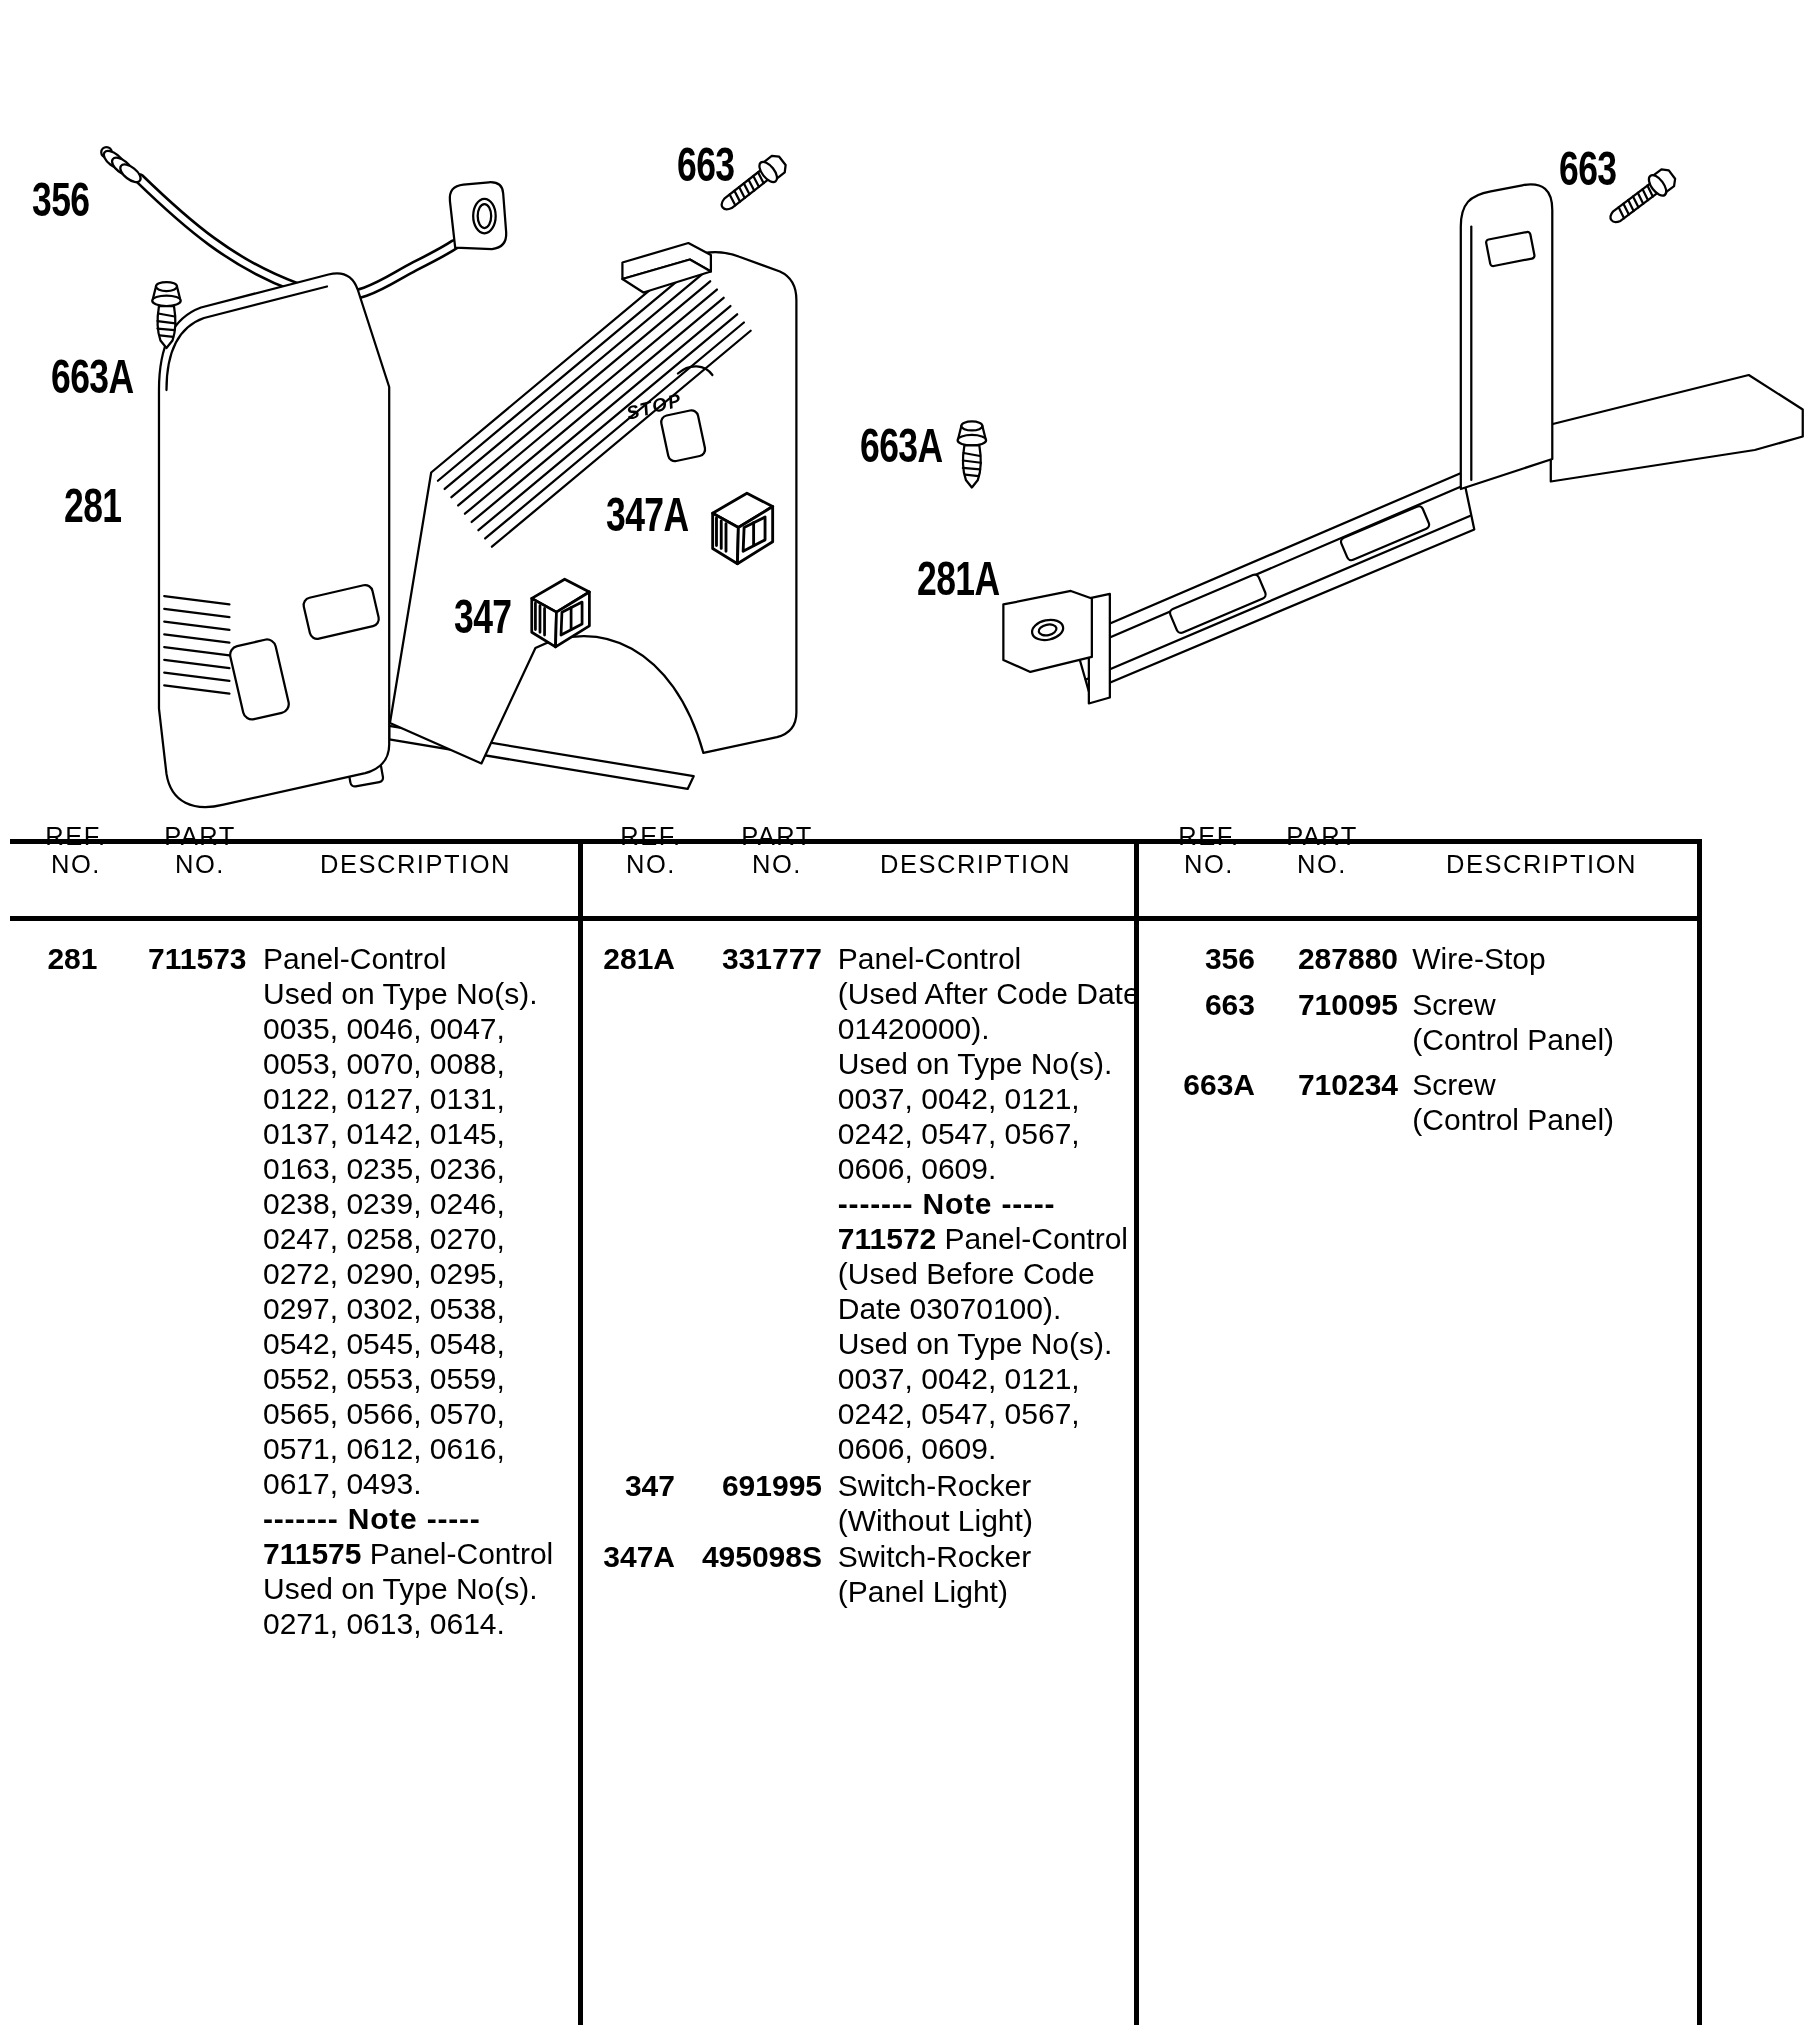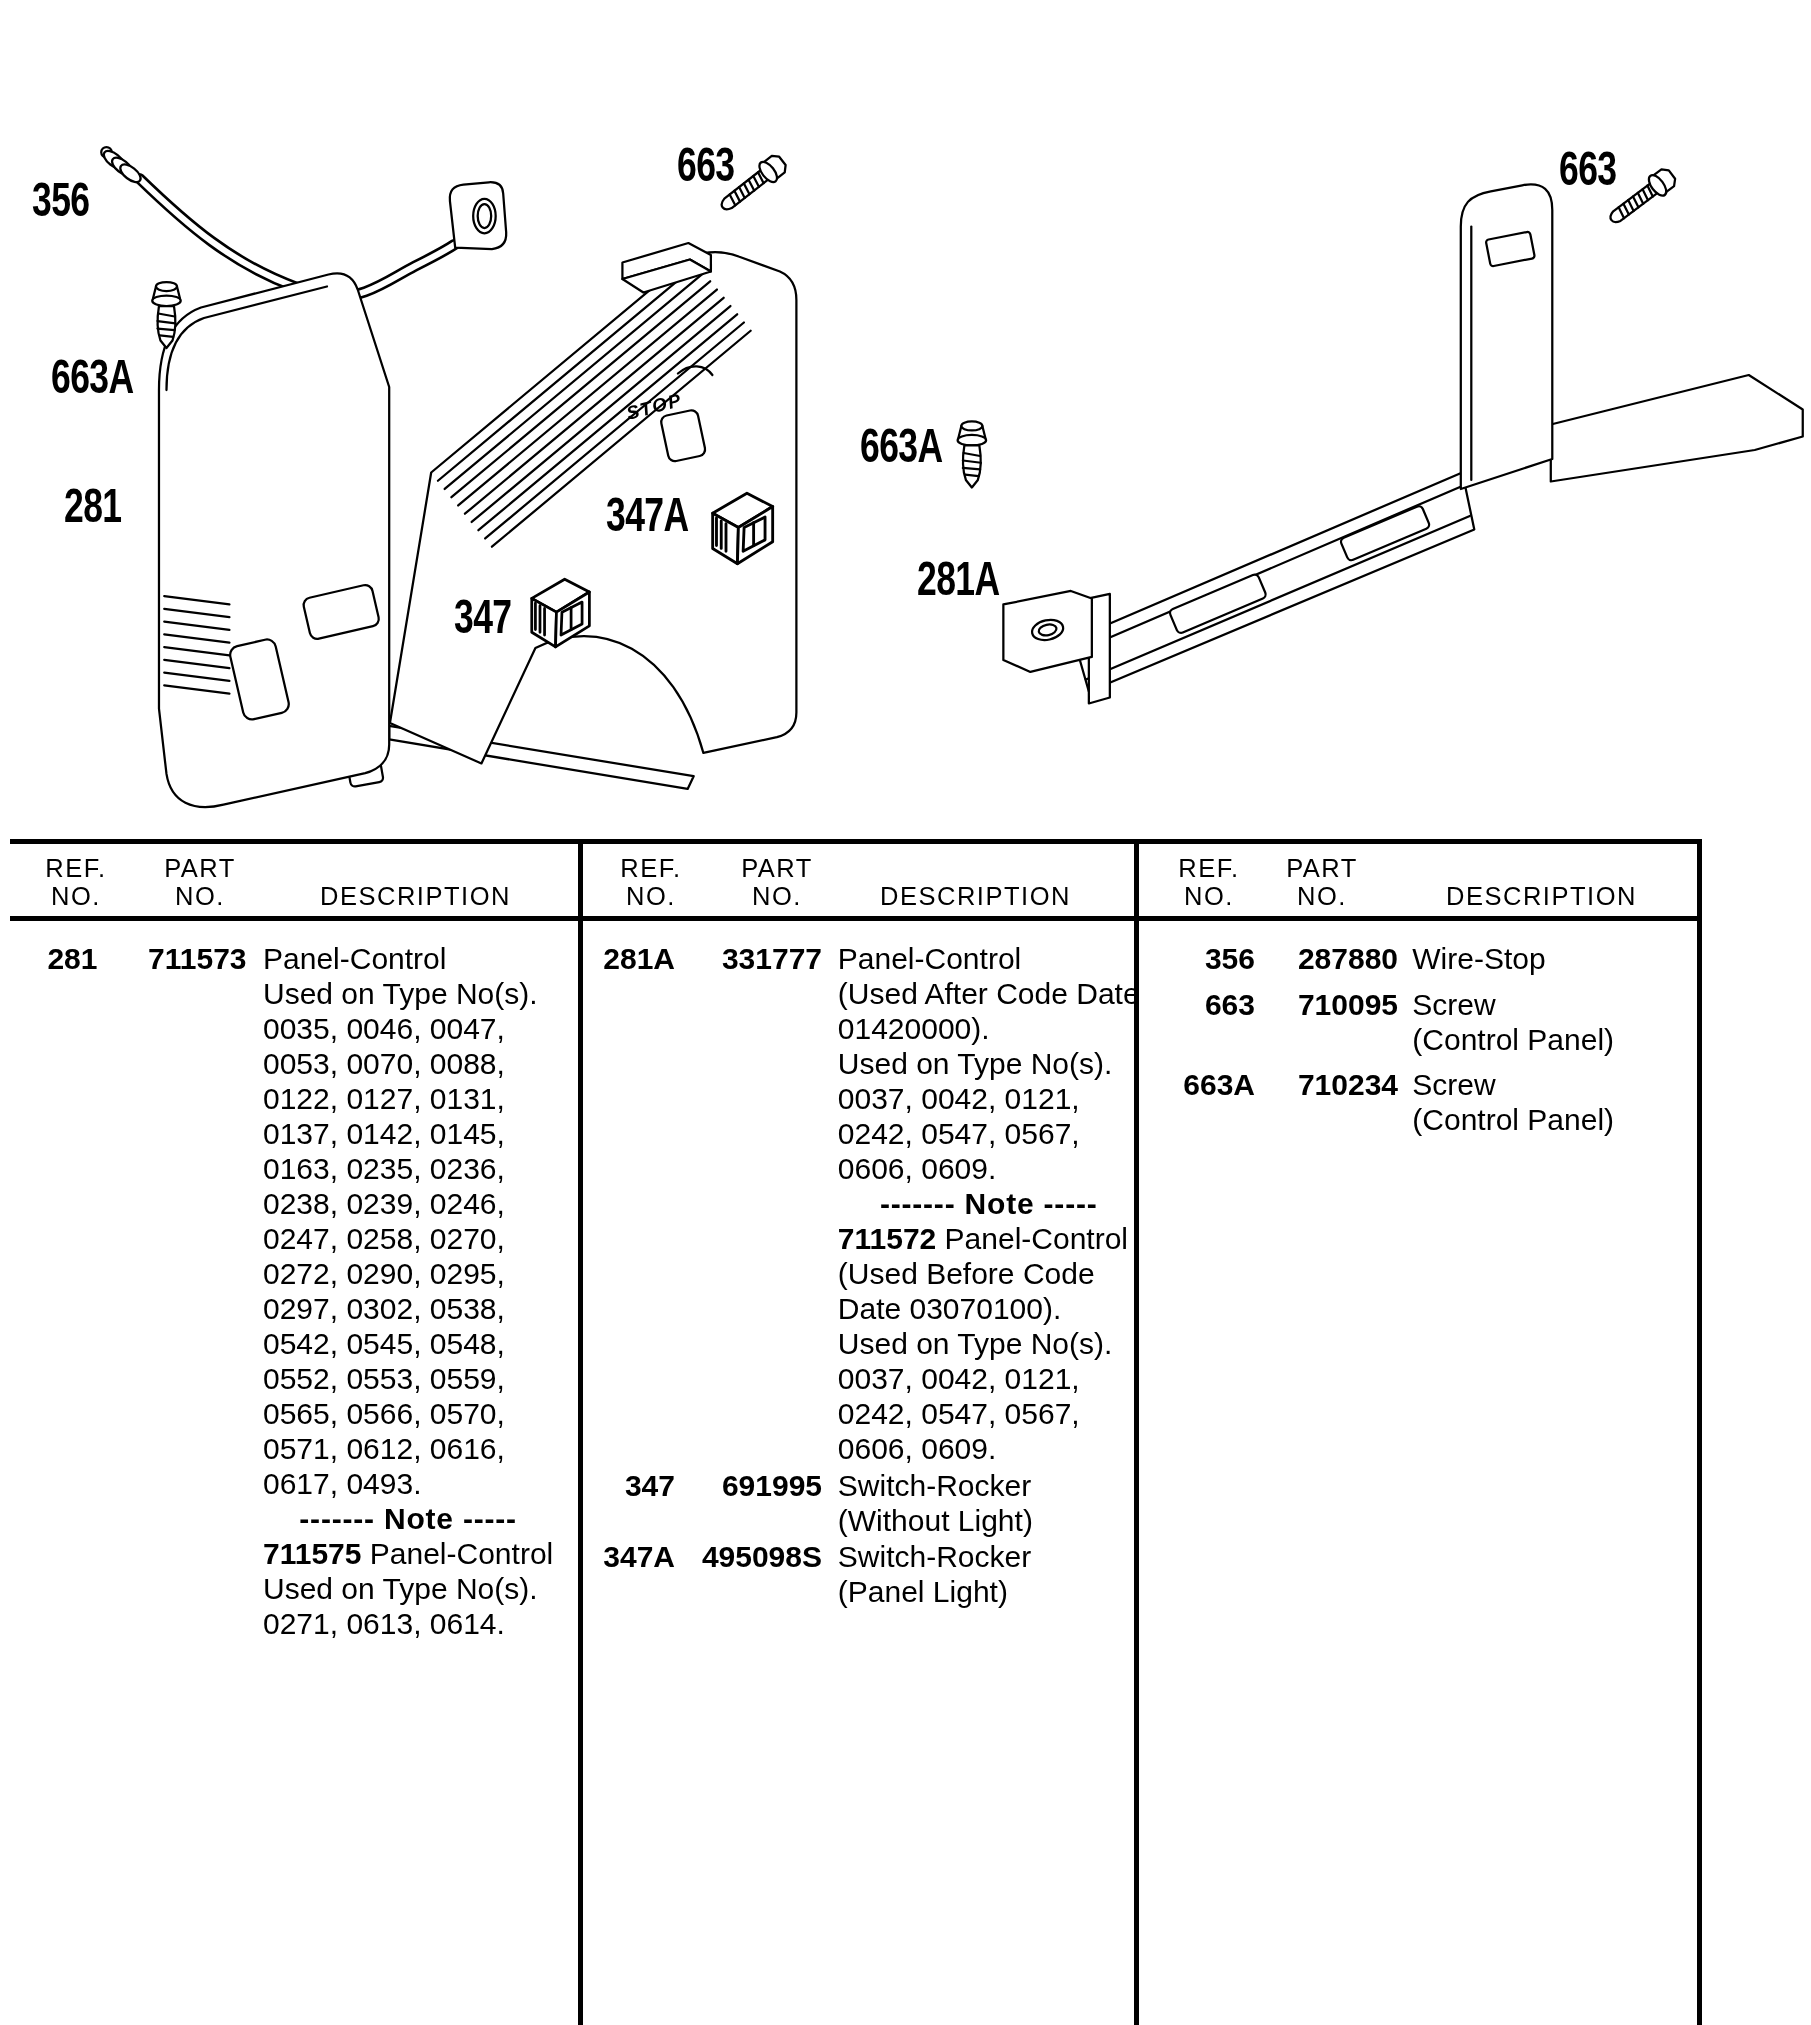--- a/index.html
+++ b/index.html
@@ -13,33 +13,33 @@
   .diagram svg{position:absolute;left:0;top:0;}
   .callout{
     position:absolute;font-size:48px;font-weight:900;line-height:1;
     letter-spacing:-0.8px;white-space:nowrap;
     transform:scaleX(.74);transform-origin:0 50%;
   }
   
   .tline{position:absolute;background:#000;}
   .hline{height:5.3px;left:9.8px;width:1691px;}
   .vline{width:4.5px;top:839px;height:1187px;}
-  .hdr{position:absolute;top:854px;font-size:25.5px;line-height:28px;letter-spacing:1.5px;text-align:center;width:98px;}
+  .hdr{position:absolute;top:822px;font-size:25.5px;line-height:28px;letter-spacing:1.5px;text-align:center;width:98px;}
   .hdr.wide{width:233px;}
   .hdr .l1{min-height:28px;}
   .tcol{position:absolute;top:941px;font-size:30px;line-height:35px;}
   .trow{display:flex;align-items:flex-start;}
   .trow + .trow{margin-top:1.5px;}
   .c3 .trow + .trow{margin-top:10.5px;}
   .ref,.part{font-weight:bold;text-align:right;flex:none;}
   .c1 .ref{width:75px}.c1 .part{width:149px}.c1 .desc{padding-left:16.5px}
   .c2 .ref{width:96px}.c2 .part{width:147px}.c2 .desc{padding-left:15.8px}
   .c3 .ref{width:119px}.c3 .part{width:143px}.c3 .desc{padding-left:14.3px}
   .desc{white-space:nowrap;}
-  .desc .bold{font-weight:bold;letter-spacing:0.8px;text-align:center;}
+  .desc .bold{font-weight:bold;letter-spacing:0.8px;}
 </style>
 </head>
 <body>
 
 <div class="diagram">
   <svg width="1811" height="810" viewBox="0 0 2415 1080">
     <defs>
       <g id="bolt663">
         <path d="M8,-8 L70,-8 Q79,-6 79,0 Q79,6 70,8 L8,8 Z" fill="#fff"></path>
         <path d="M16,-8 L13,8 M24,-8 L21,8 M32,-8 L29,8 M40,-8 L37,8 M48,-8 L45,8 M56,-8 L53,8 M64,-8 L61,8"></path>

